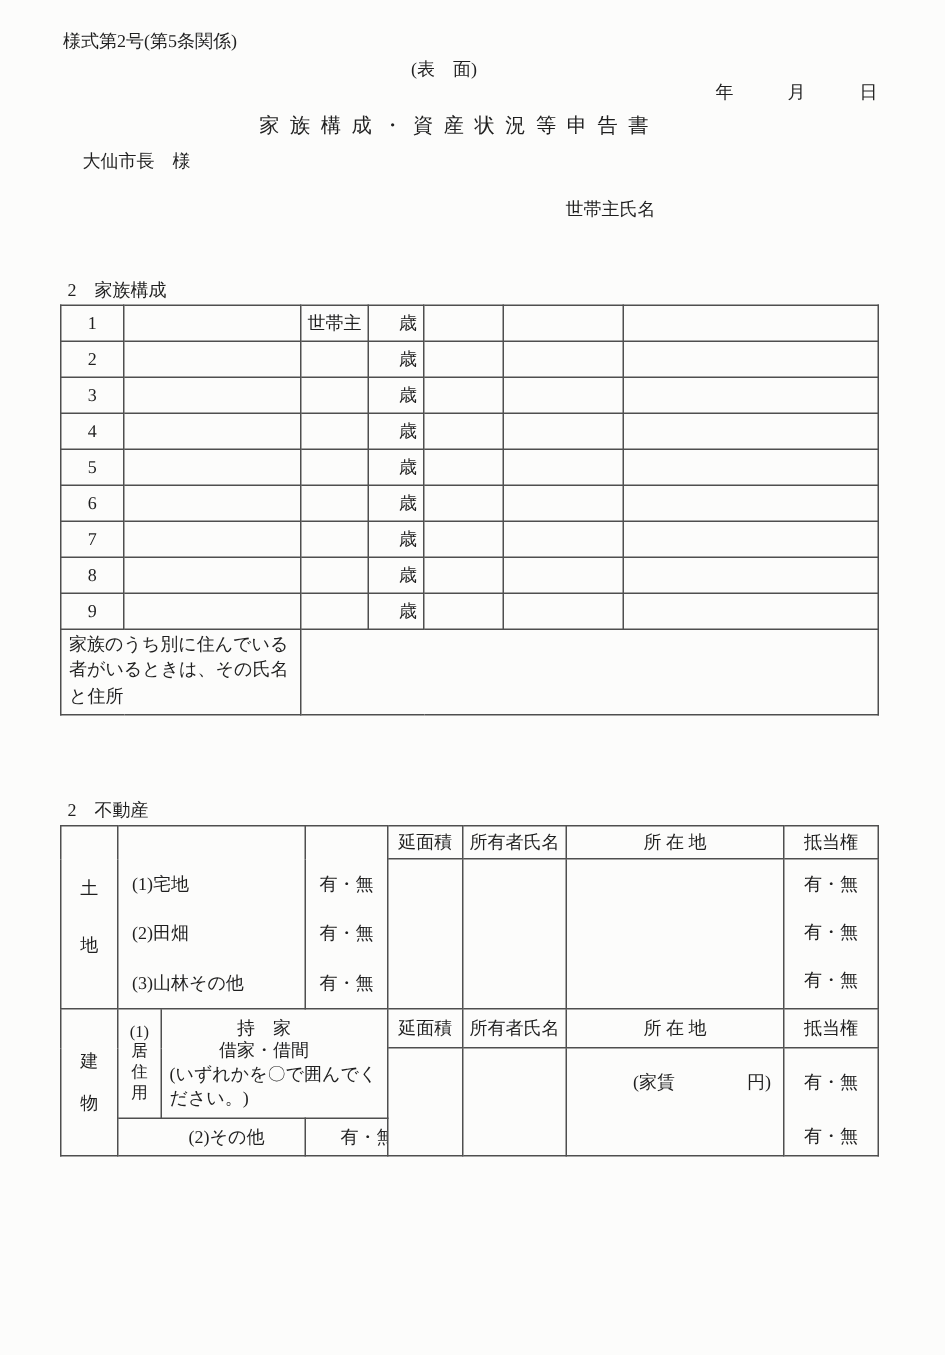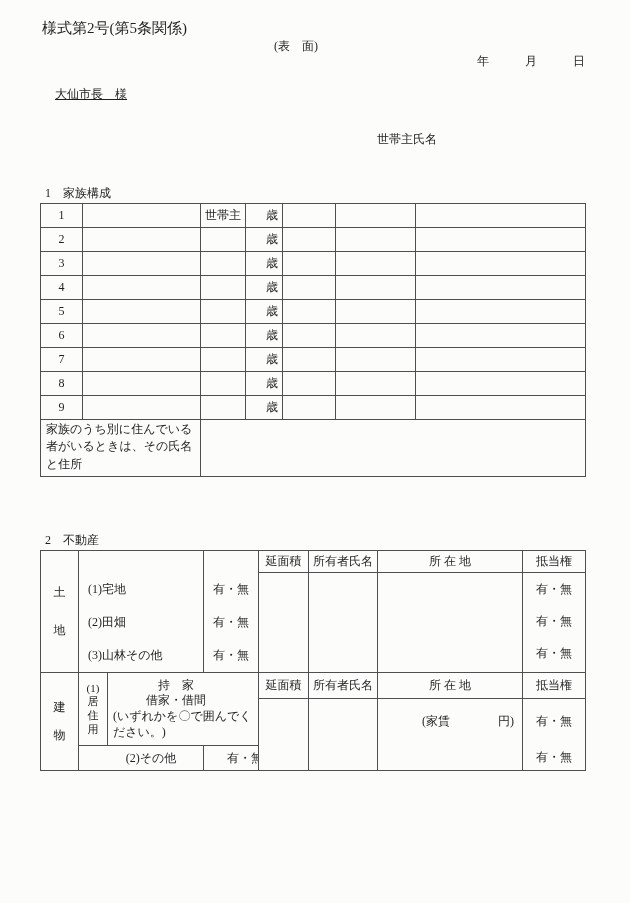--- a/index.html
+++ b/index.html
@@ -6,25 +6,25 @@
   html,body { background:#e8e8e8; }
   .page {
     position:relative; width:630px; height:903px; margin:0 auto;
     background:#fcfcfb; color:#1f1f1f;
     font-family:"Liberation Serif","DejaVu Serif",serif;
     font-size:12px; overflow:hidden;
   }
   .abs { position:absolute; white-space:nowrap; }
 
   
-  .form-no   { left:42px; top:19px; font-size:15px; }
+  .form-no   { left:42px; top:19px; font-size:12px; }
   .side-lbl  { left:236px; top:38px; width:120px; text-align:center; }
   .date-line { left:477px; top:53px; width:108px; display:flex; justify-content:space-between; }
   .doc-title { left:0; top:75px; width:612px; text-align:center; font-size:13.5px; letter-spacing:7px; }
-  .addressee { left:55px; top:86px;text-decoration:underline; }
+  .addressee { left:55px; top:99px; }
   .insured   { left:372px; top:109px; width:196px; display:flex; justify-content:space-between; }
   .head-name { left:377px; top:131px; }
   .declare   { left:55px; top:151px; }
   .sec1-title{ left:45px; top:185px; }
   .sec2-title{ left:45px; top:532px; }
 
   
   table { border-collapse:collapse; table-layout:fixed; font-size:12px; color:#1f1f1f; }
   td { border:1px solid #4f4f4f; padding:0 3px; overflow:hidden; vertical-align:middle; }
   .t1 { left:40px; top:203px; width:545px; }
@@ -74,26 +74,27 @@
 
   <div class="abs form-no">様式第2号(第5条関係)</div>
   <div class="abs side-lbl">(表　面)</div>
 
   <div class="abs date-line">
     <span>年</span>
     <span>月</span>
     <span>日</span>
   </div>
 
+  <div class="abs doc-title">家族構成・資産状況等申告書</div>
   <div class="abs addressee">大仙市長　様</div>
 
 
   <div class="abs head-name">世帯主氏名</div>
 
-  <div class="abs sec1-title">1　家族構成</div>
+  <div class="abs sec1-title">2　家族構成</div>
 
   <table class="abs t1">
     <colgroup>
       <col style="width:42px">
         <col style="width:118px">
         <col style="width:45px">
         <col style="width:37px">
       <col style="width:53px">
         <col style="width:80px">
         <col style="width:170px">

